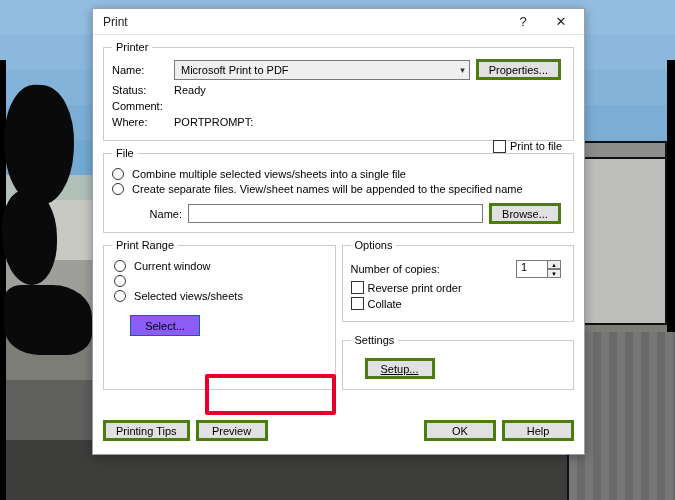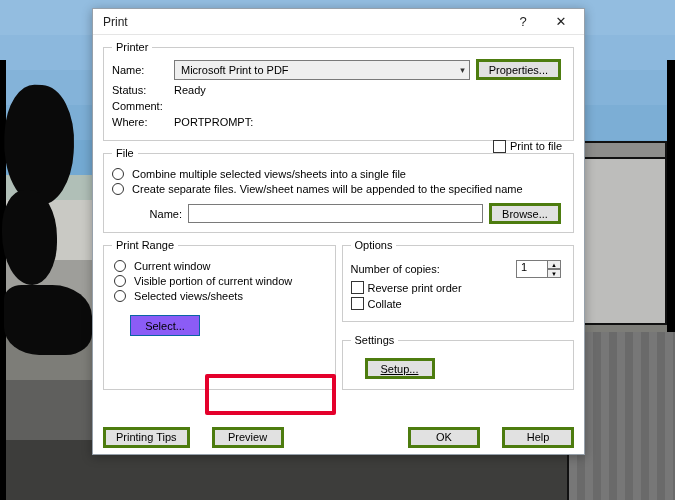--- a/index.html
+++ b/index.html
@@ -69,21 +69,21 @@
 
   .opt-row { display: flex; align-items: center; margin: 3px 0; }
   .spin { display: flex; align-items: center; margin-left: auto; }
   .spin-input { width: 32px; height: 18px; border: 1px solid #7a7a7a; text-align: left; padding-left: 4px; background: #fff; }
   .spinbtns { display: flex; flex-direction: column; margin-left: -1px; }
   .sb { width: 14px; height: 9px; border: 1px solid #7a7a7a; background: #efefef; display: flex; align-items: center; justify-content: center; font-size: 6px; line-height: 1; }
 
   .setup-btn { margin: 6px 0 2px 14px; min-width: 70px; text-decoration: underline; }
 
   
-  .footer { position: absolute; left: 0; right: 0; bottom: 0; height: 34px; display: flex; align-items: center; padding: 0 10px; gap: 22px; }
+  .footer { position: absolute; left: 0; right: 0; bottom: 0; height: 34px; display: flex; padding: 0 10px; gap: 6px; }
   .footer .spacer { flex: 1; }
   .footer .btn { min-width: 72px; }
   .footer .tips { min-width: 82px; }
 
 </style>
 </head>
 <body>
 
 <div class="bg">
   <div class="sky"></div>
@@ -165,21 +165,20 @@
     <div class="bottom">
       <div class="col">
         <fieldset style="flex:1;">
           <legend>Print Range</legend>
           <div class="range-item">
             <span class="radio"></span>
             <span>Current window</span>
           </div>
           <div class="range-item">
             <span class="radio"></span>
-            <span>Visible portion of current window</span>
           </div>
           <div class="range-item">
             <span class="radio"></span>
             <span>Selected views/sheets</span>
           </div>
           <div class="btn select-btn">
             <span>Select...</span>
           </div>
         </fieldset>
       </div>

